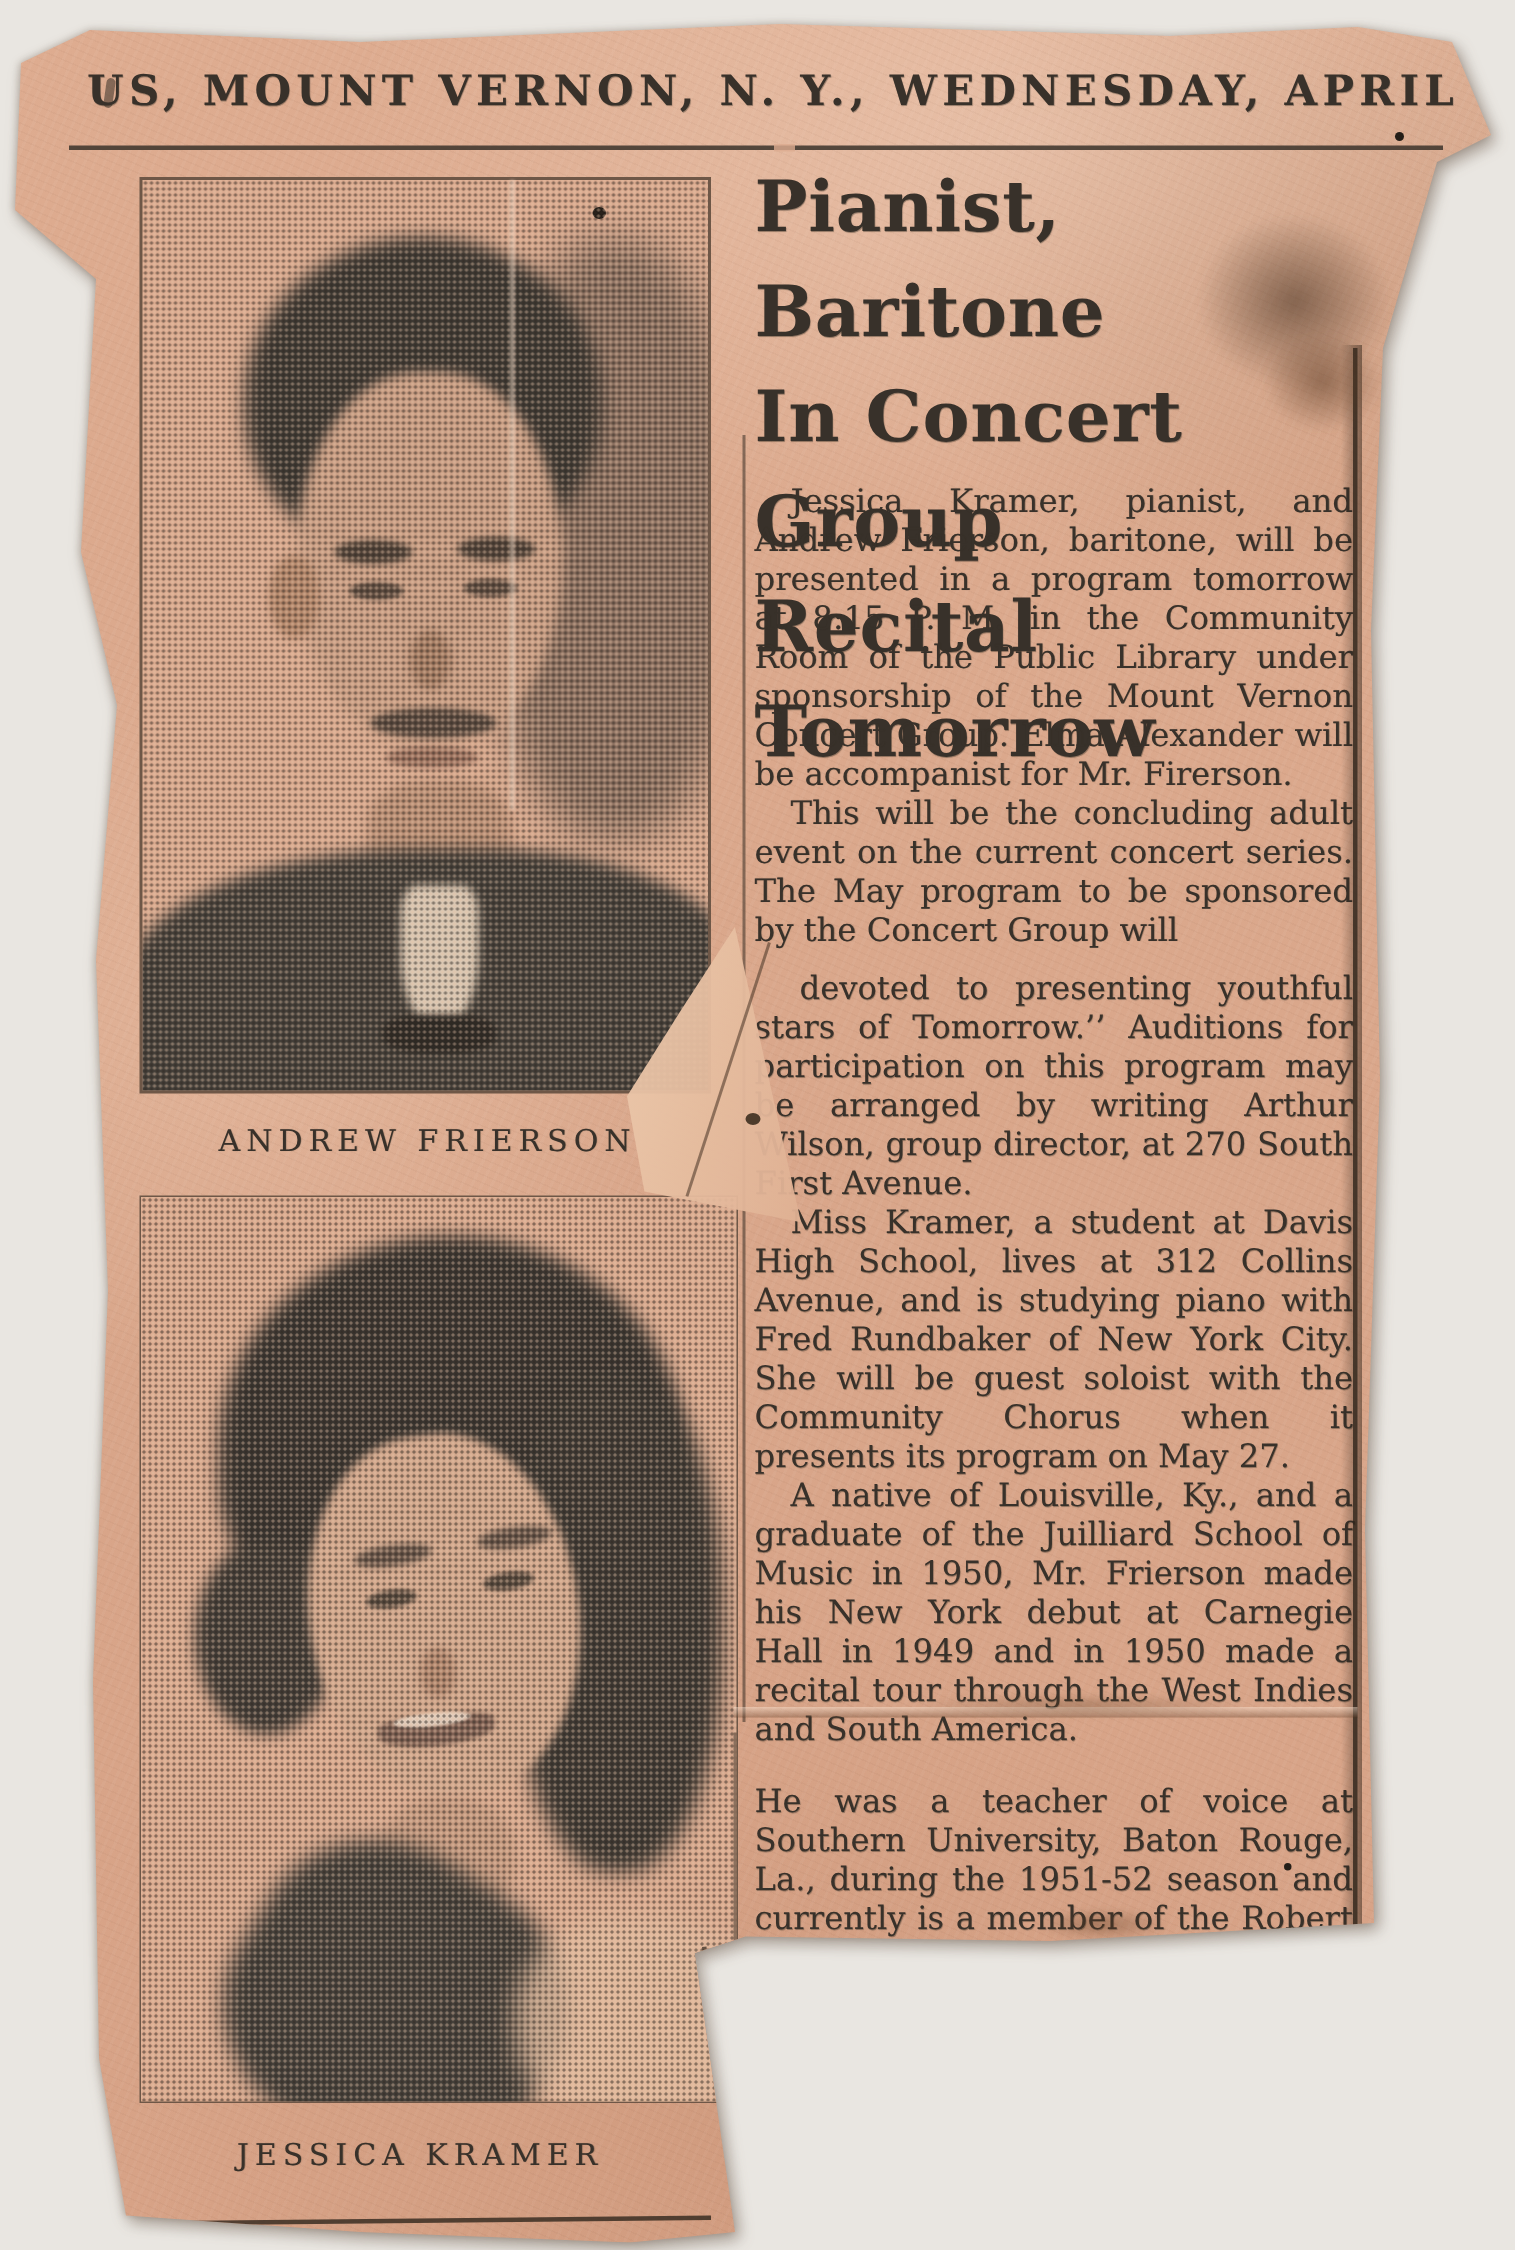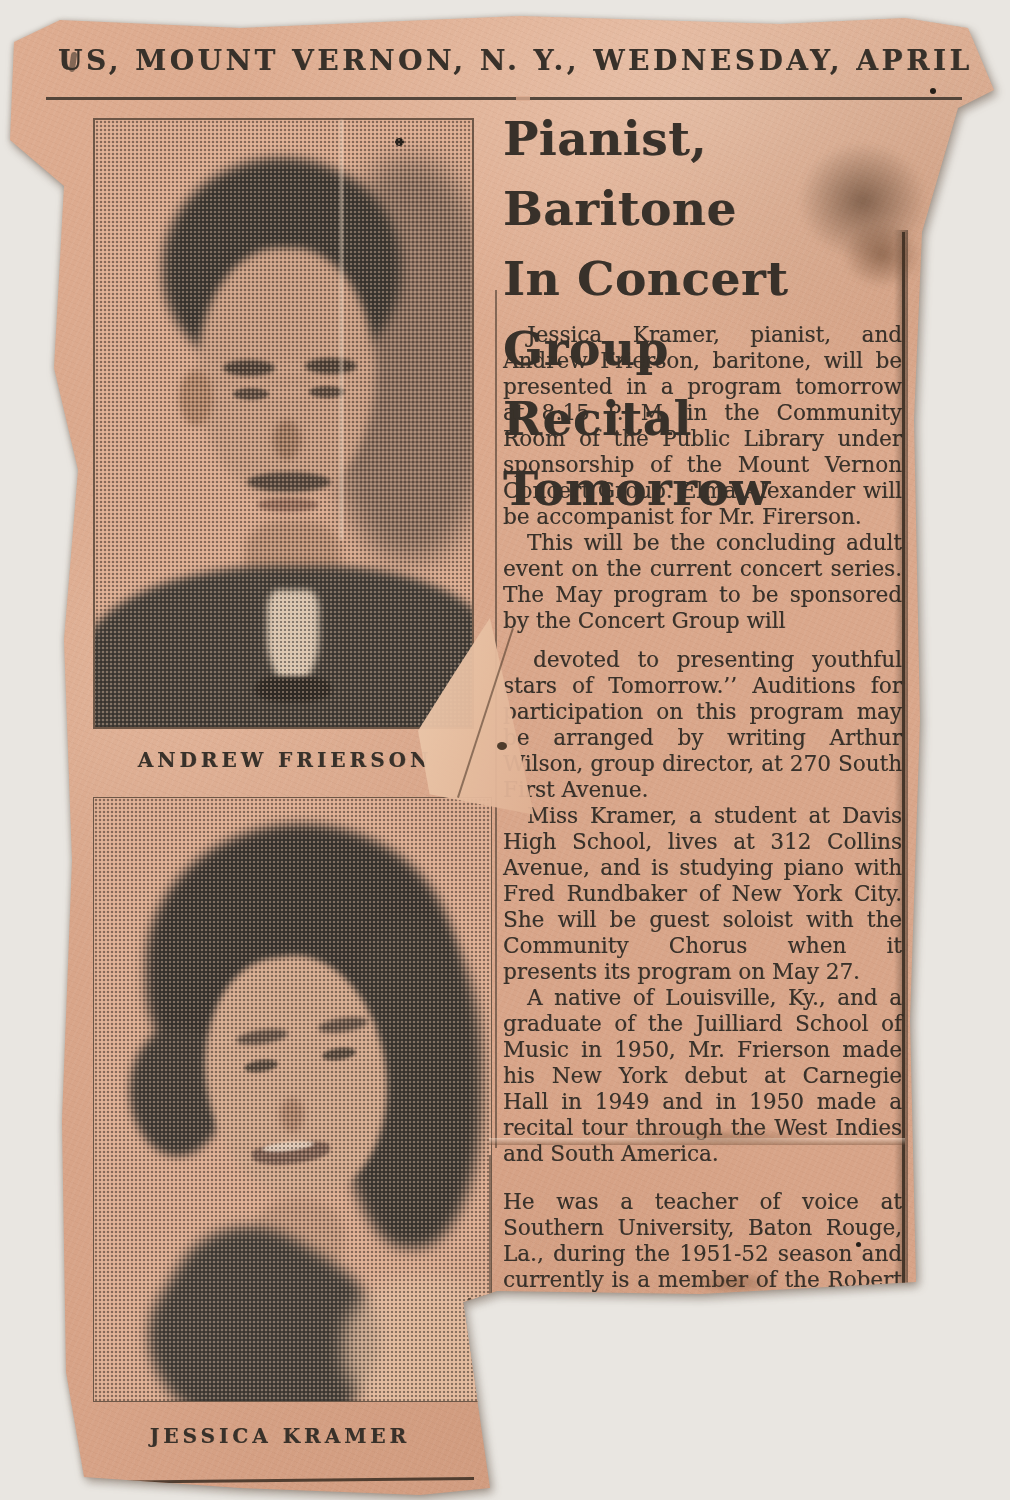--- a/index.html
+++ b/index.html
@@ -60,21 +60,21 @@
   .photo{overflow:hidden;border:2px solid rgba(52,43,34,.65);background:#d9a98e;}
   .photo .sh{position:absolute;}
   .halftone::after{content:"";position:absolute;inset:0;pointer-events:none;
     background-image:
       radial-gradient(rgba(45,38,32,.48) .8px, transparent 1.35px),
       radial-gradient(rgba(236,200,172,.38) .8px, transparent 1.35px);
     background-size:4px 4px,4px 4px;background-position:0 0,2px 2px;}
   .photo1{left:93px;top:118px;width:377px;height:607px;}
   .photo2{left:93px;top:797px;width:397px;height:603px;border-width:1px;}
 
-  .caption{font-weight:bold;font-size:20px;letter-spacing:4px;text-align:center;white-space:nowrap;}
+  .caption{font-weight:normal;font-size:20px;letter-spacing:4px;text-align:center;white-space:nowrap;}
   .cap1{left:120px;top:748px;width:330px;}
   .cap2{left:110px;top:1424px;width:340px;}
 
   .tear-wedge{left:418px;top:618px;width:116px;height:205px;opacity:.95;
     background:linear-gradient(105deg,#ecc9ad,#e0b193);
     clip-path:polygon(62% 0,100% 96%,10% 86%,0 55%,30% 28%);filter:blur(.4px);}
   .tear-crease{left:512px;top:628px;width:2px;height:178px;background:rgba(70,50,35,.55);transform:rotate(18deg);transform-origin:top left;}
   .tear-hole{left:497px;top:742px;width:10px;height:8px;background:#4e3c2c;border-radius:50%;filter:blur(.5px);}
 
   .stain{border-radius:50%;pointer-events:none;}

